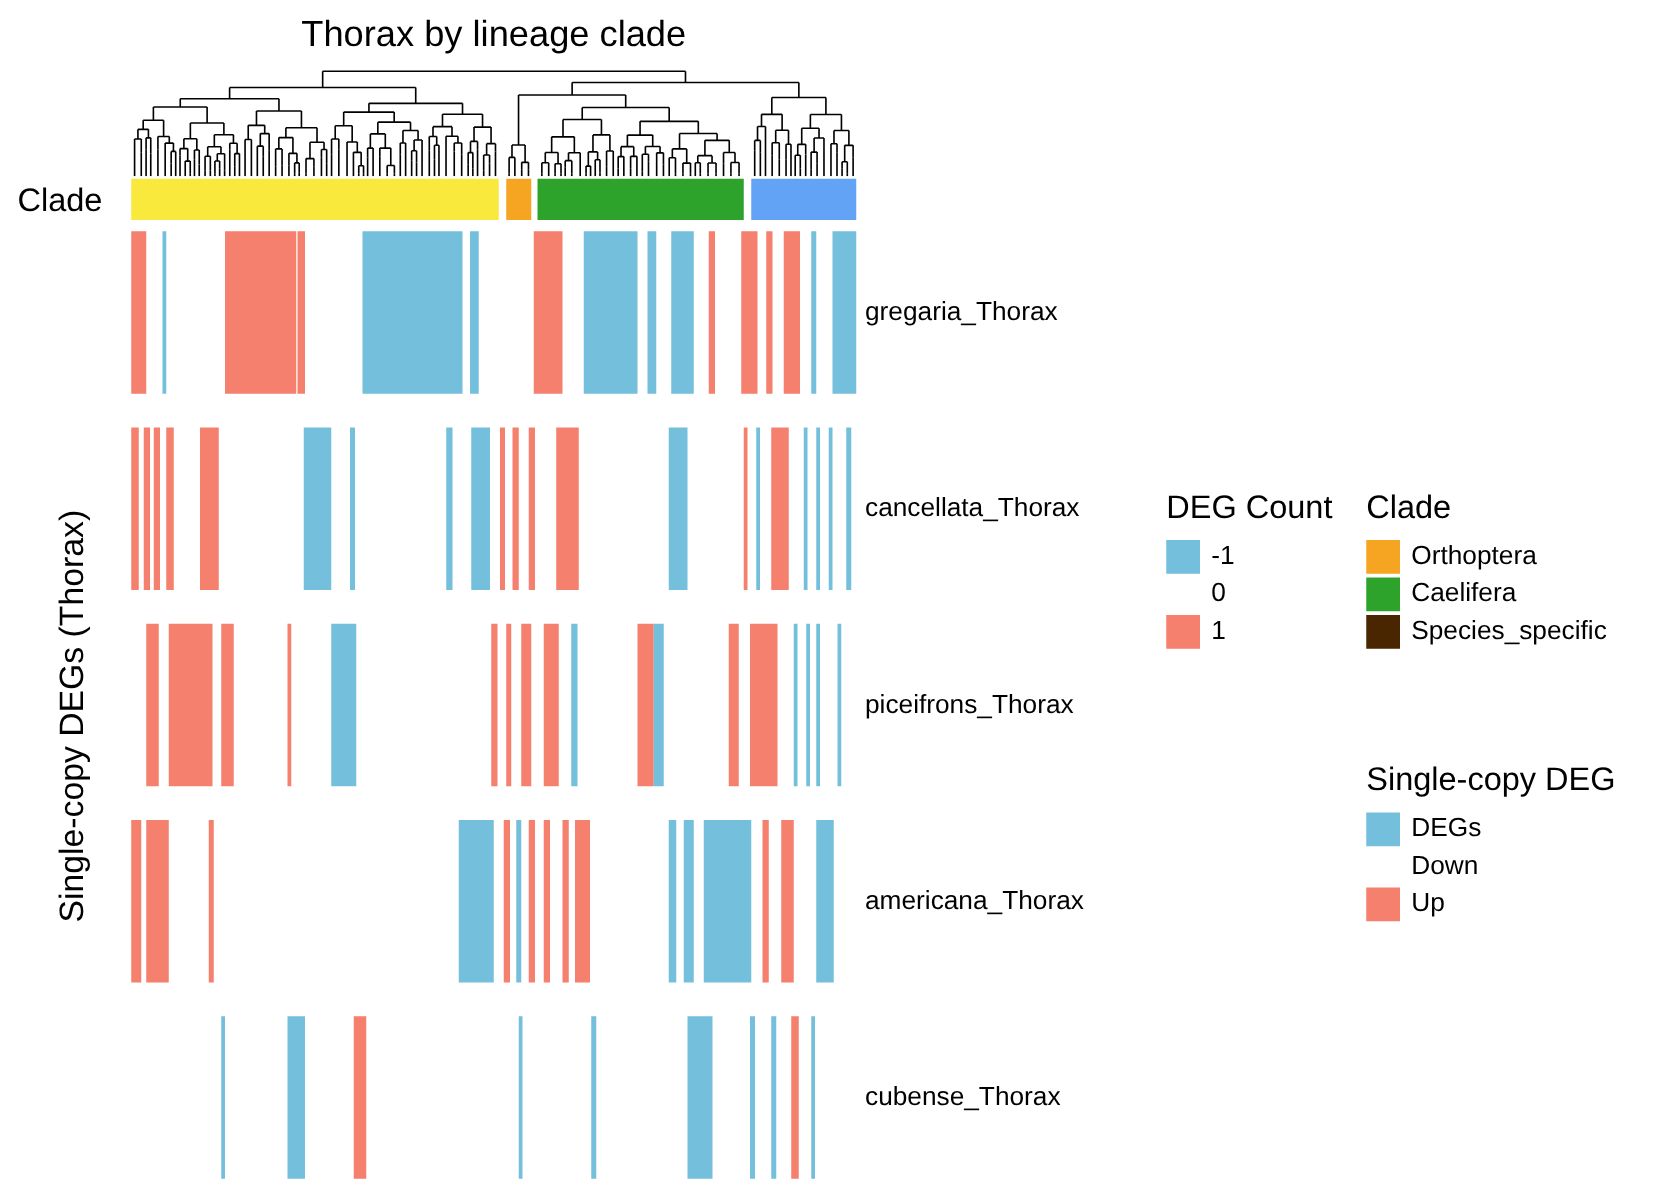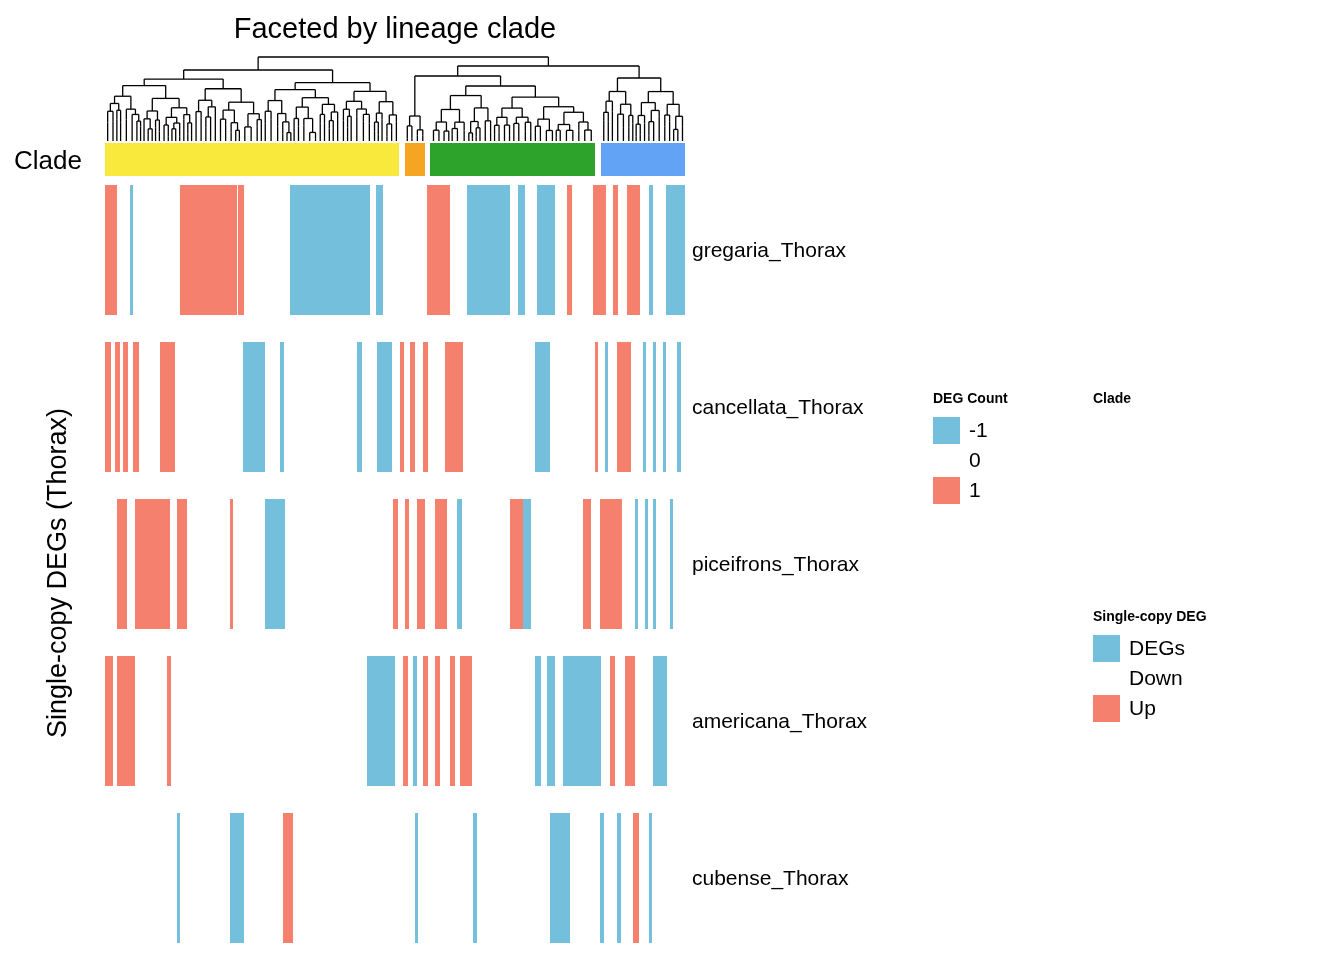--- a/index.html
+++ b/index.html
@@ -19,29 +19,29 @@
   .row-label{
     position:absolute;left:692px;transform:translateY(-50%);
     font-size:21px;white-space:nowrap;
   }
   .y-axis-label{
     position:absolute;left:42px;top:345px;height:455px;
     writing-mode:vertical-rl;transform:rotate(180deg);
     font-size:27px;text-align:center;white-space:nowrap;
   }
   .legend{position:absolute;}
-  .legend-title{font-size:14px;font-weight:bold;margin-bottom:9px;white-space:nowrap;}
+  .legend-title{font-size:26px;font-weight:normal;margin-bottom:9px;white-space:nowrap;}
   .legend-item{display:flex;align-items:center;height:30px;}
   .legend-swatch{width:27px;height:27px;margin-right:9px;flex:0 0 27px;}
   .legend-label{font-size:21px;white-space:nowrap;}
 </style>
 </head>
 <body>
 
-<div class="title">Faceted by lineage clade</div>
+<div class="title">Thorax by lineage clade</div>
 
 <svg id="dendrogram" width="580" height="89" viewBox="0 0 580 89">
     <line x1="2.670208925383472" y1="70.42247739527375" x2="2.670208925383472" y2="89" stroke="#000" stroke-width="1.3"></line>
     <line x1="8.007823294682867" y1="69.73855731985532" x2="8.007823294682867" y2="89" stroke="#000" stroke-width="1.3"></line>
     <line x1="2.670208925383472" y1="59.24296923400834" x2="8.007823294682867" y2="59.24296923400834" stroke="#000" stroke-width="1.3"></line>
     <line x1="2.670208925383472" y1="59.24296923400834" x2="2.670208925383472" y2="70.42247739527375" stroke="#000" stroke-width="1.3"></line>
     <line x1="8.007823294682867" y1="59.24296923400834" x2="8.007823294682867" y2="69.73855731985532" stroke="#000" stroke-width="1.3"></line>
     <line x1="11.874882500182725" y1="67.49227746832184" x2="11.874882500182725" y2="89" stroke="#000" stroke-width="1.3"></line>
     <line x1="15.60766249913122" y1="70.79127698787488" x2="15.60766249913122" y2="89" stroke="#000" stroke-width="1.3"></line>
     <line x1="11.874882500182725" y1="58.25524015468545" x2="15.60766249913122" y2="58.25524015468545" stroke="#000" stroke-width="1.3"></line>
@@ -625,20 +625,32 @@
         <div class="legend-swatch" style="background: rgb(255, 255, 255);"></div>
         <span class="legend-label">0</span>
       </div>
       <div class="legend-item">
         <div class="legend-swatch" style="background: rgb(244, 128, 109);"></div>
         <span class="legend-label">1</span>
       </div>
     </div>
     <div class="legend" style="left: 1093px; top: 390px;">
       <div class="legend-title">Clade</div>
+      <div class="legend-item">
+        <div class="legend-swatch" style="background: rgb(246, 165, 35);"></div>
+        <span class="legend-label">Orthoptera</span>
+      </div>
+      <div class="legend-item">
+        <div class="legend-swatch" style="background: rgb(46, 163, 44);"></div>
+        <span class="legend-label">Caelifera</span>
+      </div>
+      <div class="legend-item">
+        <div class="legend-swatch" style="background: rgb(74, 38, 0);"></div>
+        <span class="legend-label">Species_specific</span>
+      </div>
     </div>
     <div class="legend" style="left: 1093px; top: 608px;">
       <div class="legend-title">Single-copy DEG</div>
       <div class="legend-item">
         <div class="legend-swatch" style="background: rgb(116, 191, 220);"></div>
         <span class="legend-label">DEGs</span>
       </div>
       <div class="legend-item">
         <div class="legend-swatch" style="background: rgb(255, 255, 255);"></div>
         <span class="legend-label">Down</span>

